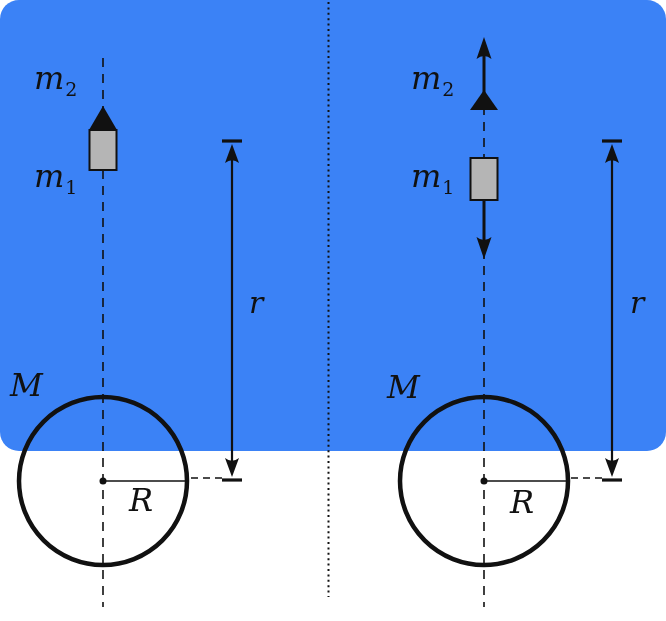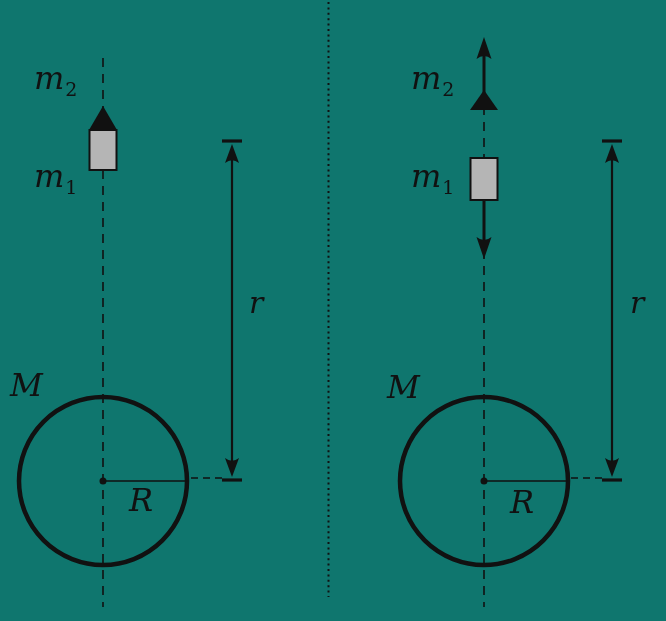--- a/index.html
+++ b/index.html
@@ -7,22 +7,23 @@
     padding: 0;
     background: #ffffff;
     width: 666px;
     height: 621px;
     overflow: hidden;
     font-family: "DejaVu Serif", serif;
   }
   .canvas {
     position: relative;
     width: 666px;
-    height: 621px;
-    background: #0f766e;
+    height: 451px;
+    background: #3b82f6;
+    border-radius: 19px;
   }
   .canvas svg {
     position: absolute;
     left: 0;
     top: 0;
   }
   .lbl {
     position: absolute;
     color: #111111;
     font-size: 32px;

